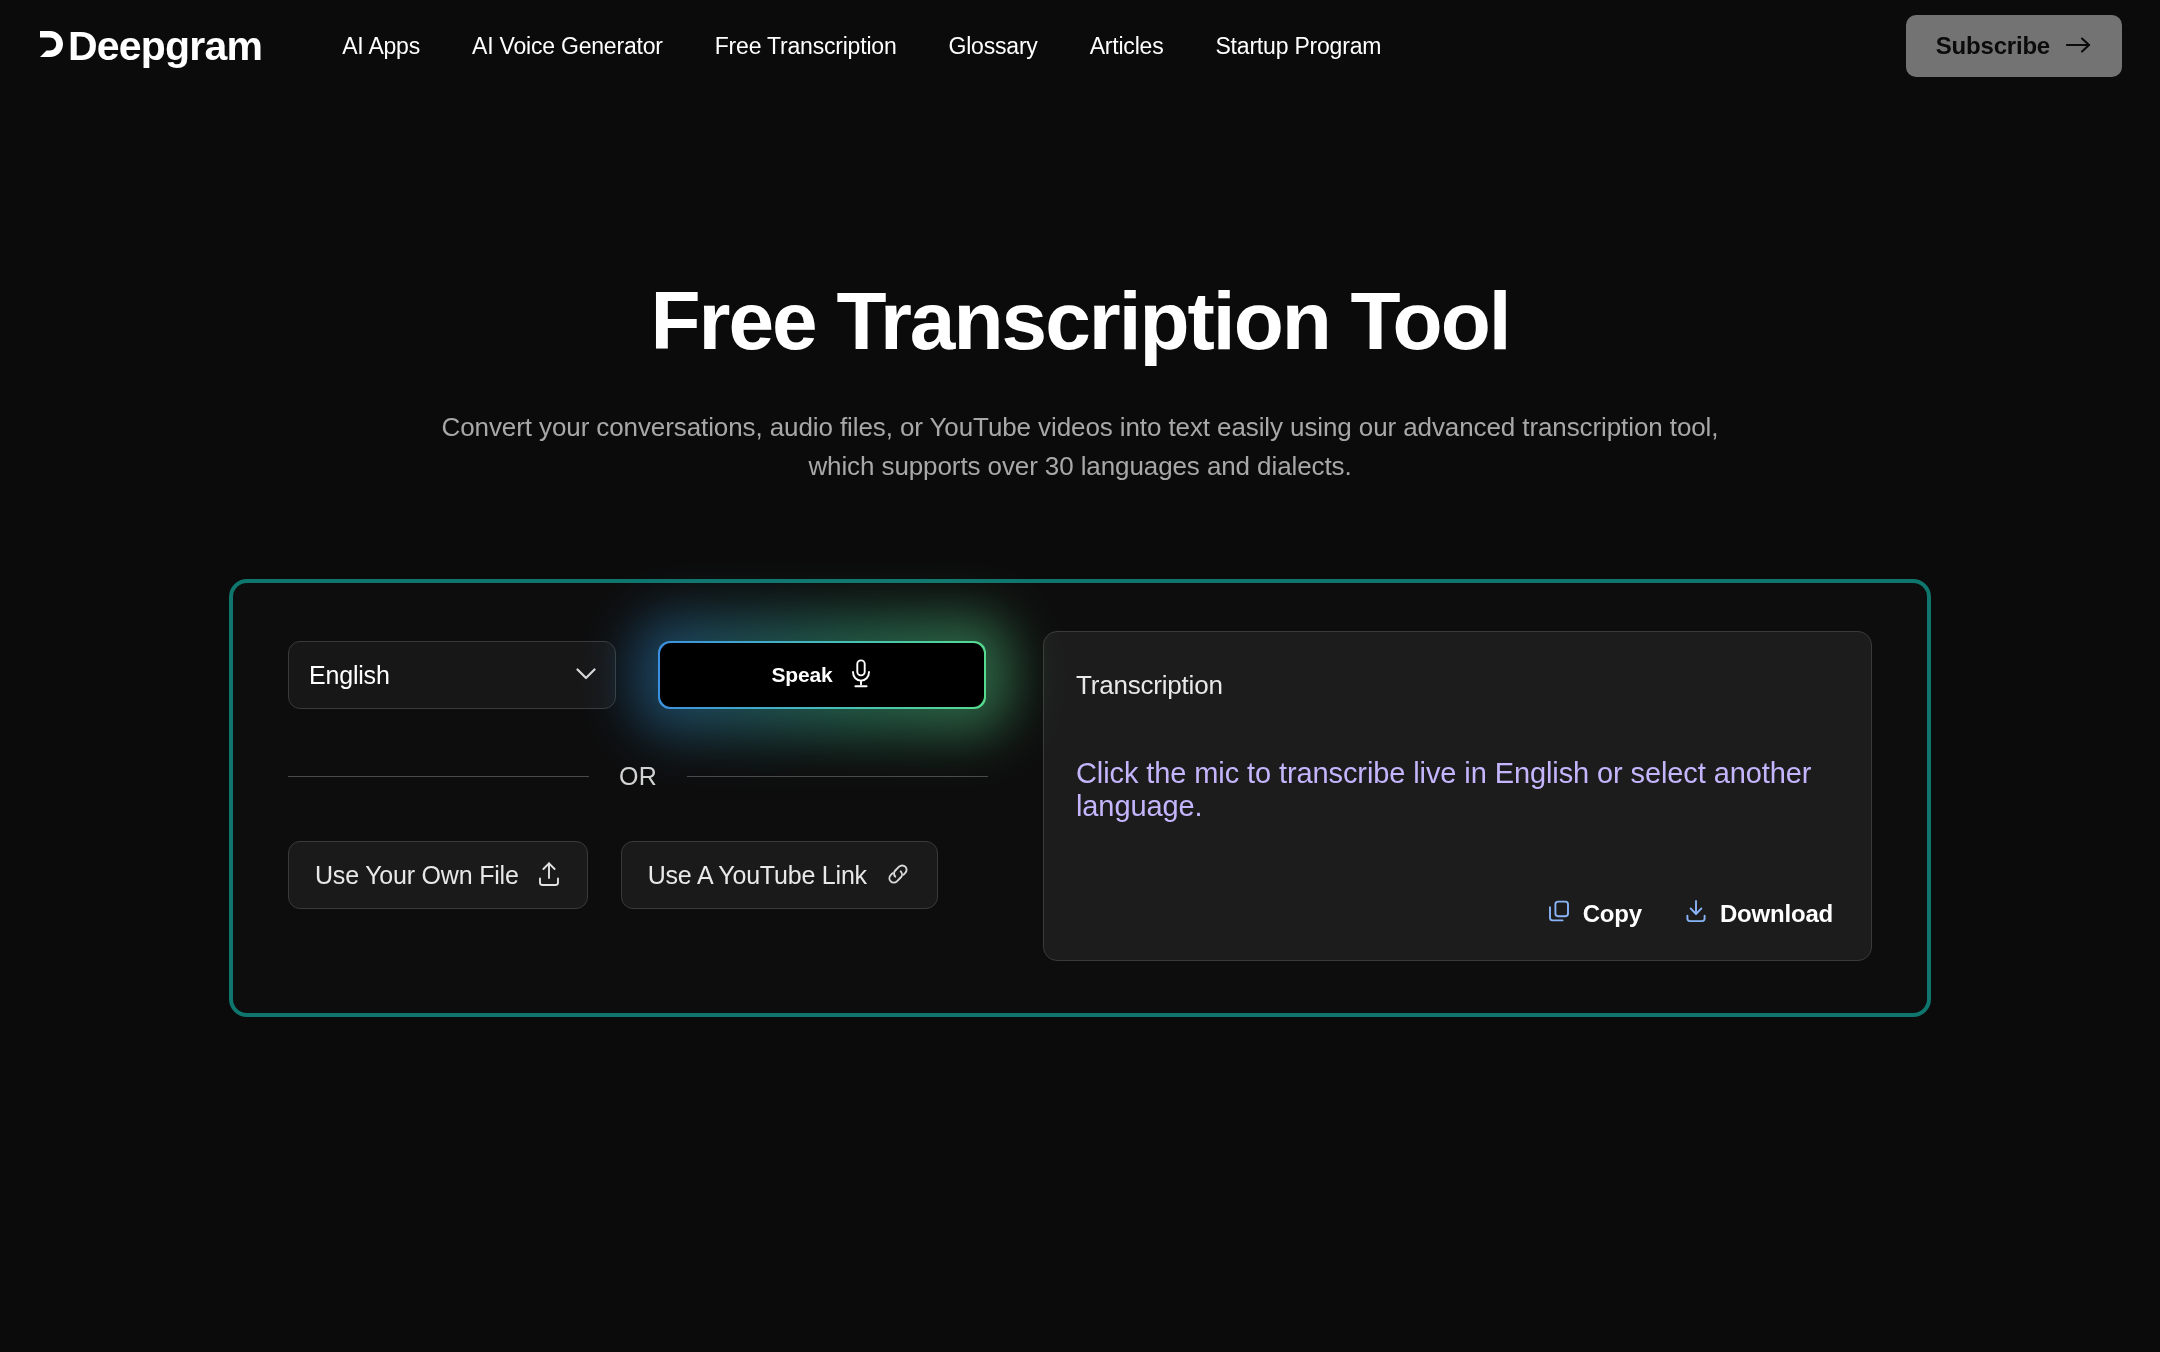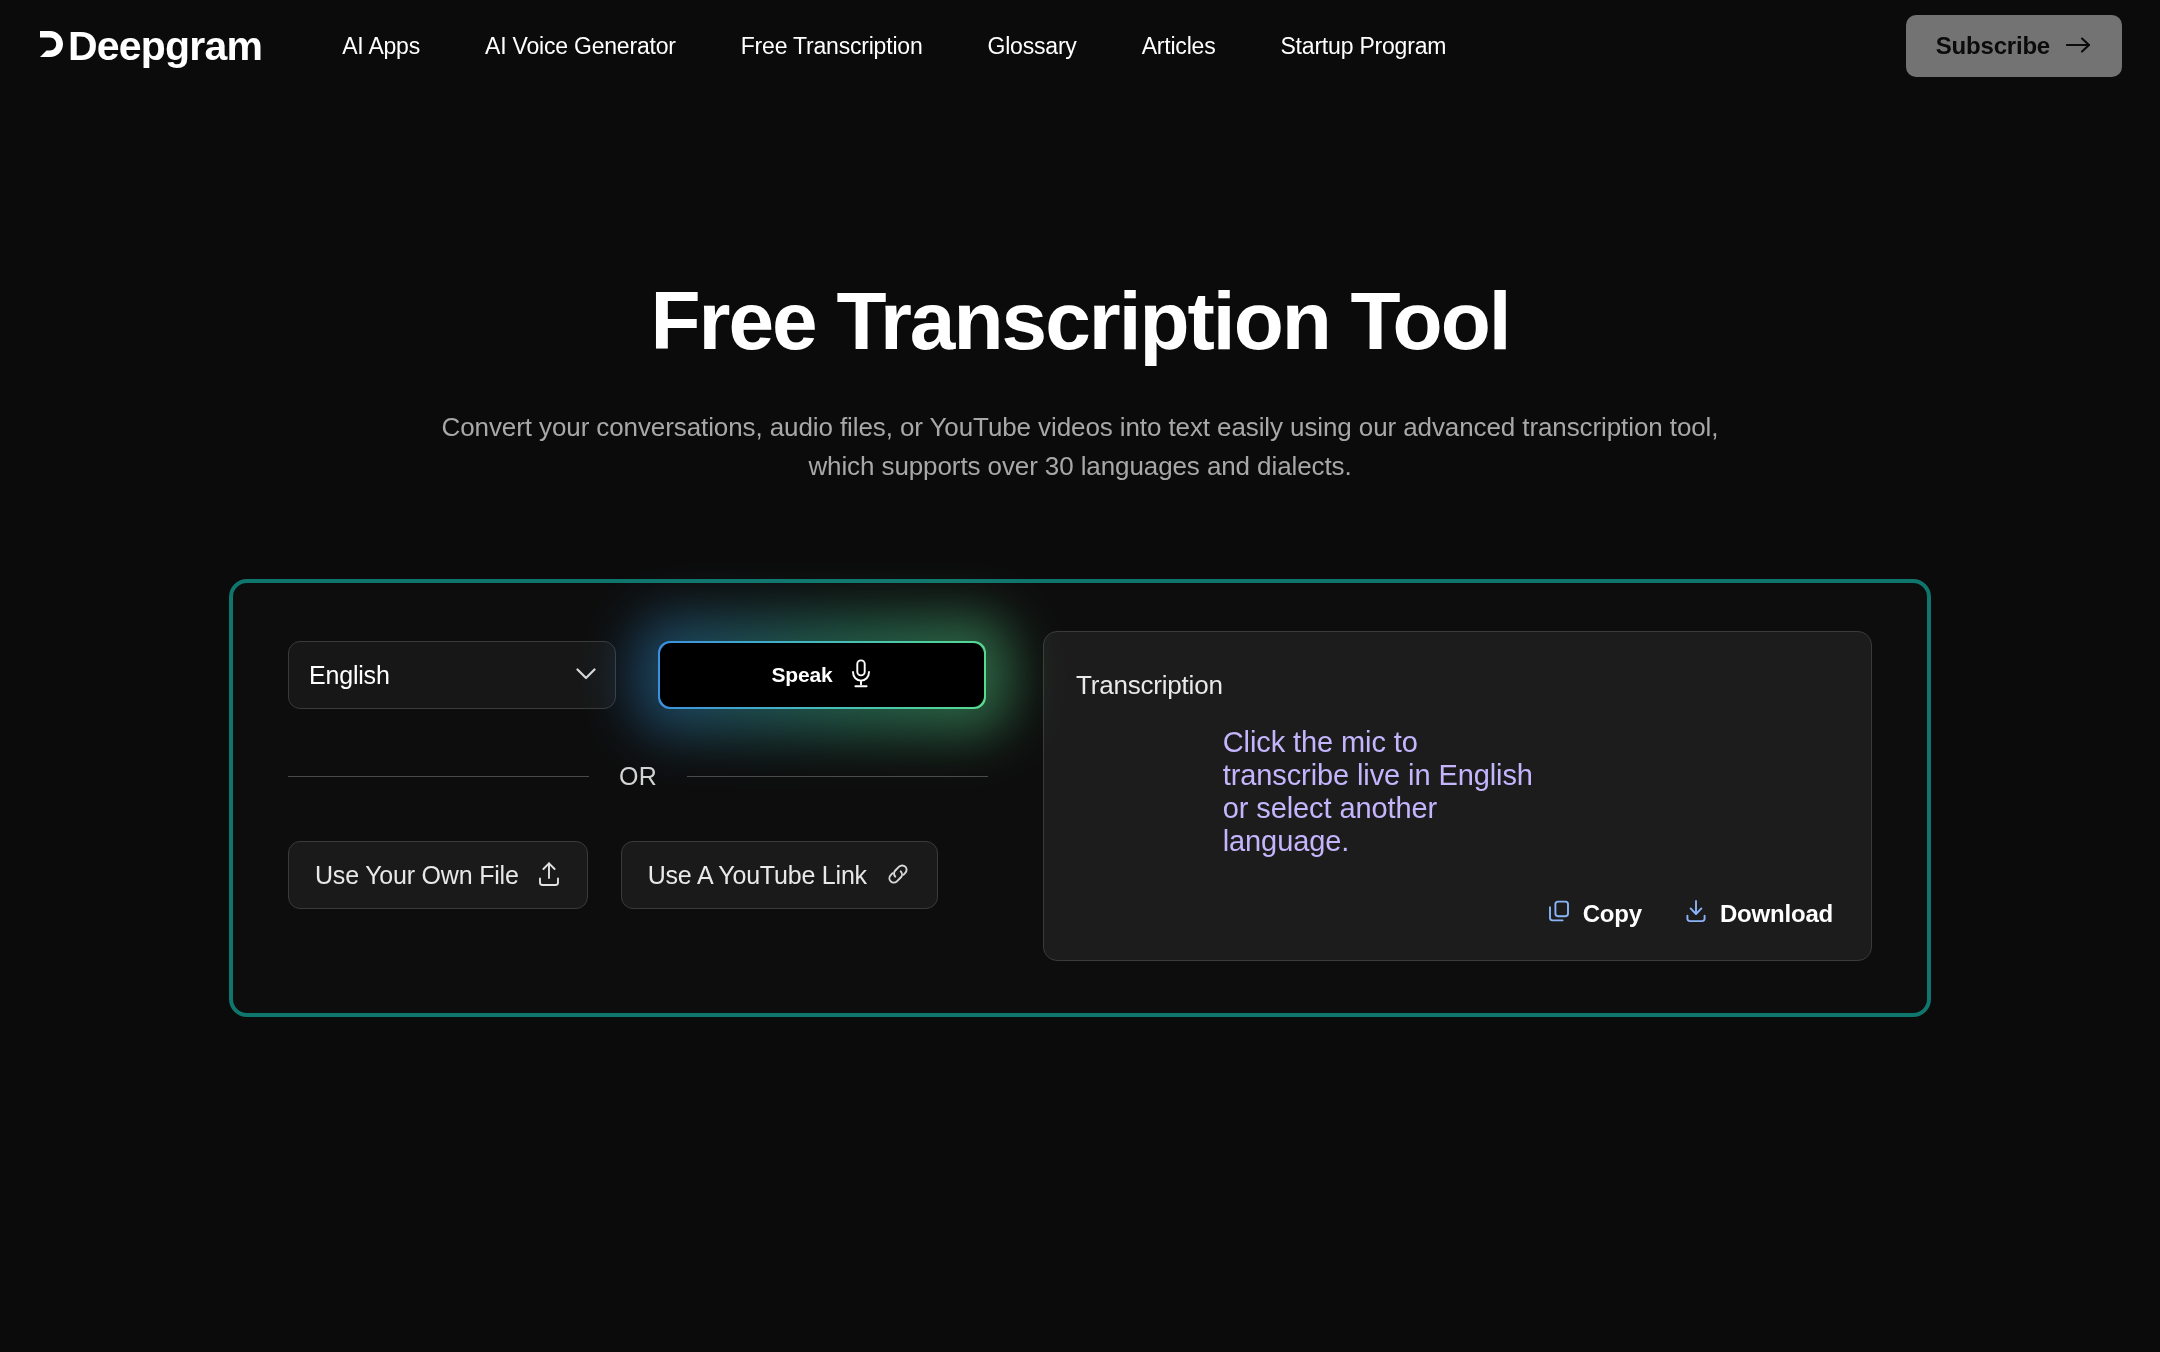--- a/index.html
+++ b/index.html
@@ -39,21 +39,21 @@
     font-size: 41px;
     font-weight: 700;
     letter-spacing: -0.8px;
     color: #FFFFFF;
     line-height: 1;
   }
 
   .nav {
     display: flex;
     align-items: flex-end;
-    gap: 65px;
+    gap: 52px;
   }
   .nav-item {
     font-size: 23px;
     font-weight: 500;
     color: #FFFFFF;
     letter-spacing: -0.2px;
     white-space: nowrap;
     cursor: pointer;
     text-decoration: none;
   }
@@ -247,21 +247,21 @@
   }
 
   
   .transcript-card {
     flex: 1;
     background: #1C1C1C;
     border: 1px solid #3A3A3A;
     border-radius: 14px;
     padding: 38px 38px 30px 32px;
     display: flex;
-    flex-direction: row;
+    flex-direction: column;
     min-height: 330px;
   }
   .transcript-title {
     font-size: 26px;
     font-weight: 400;
     color: #E9E9E9;
     letter-spacing: -0.2px;
   }
   .transcript-body {
     margin-top: 56px;

